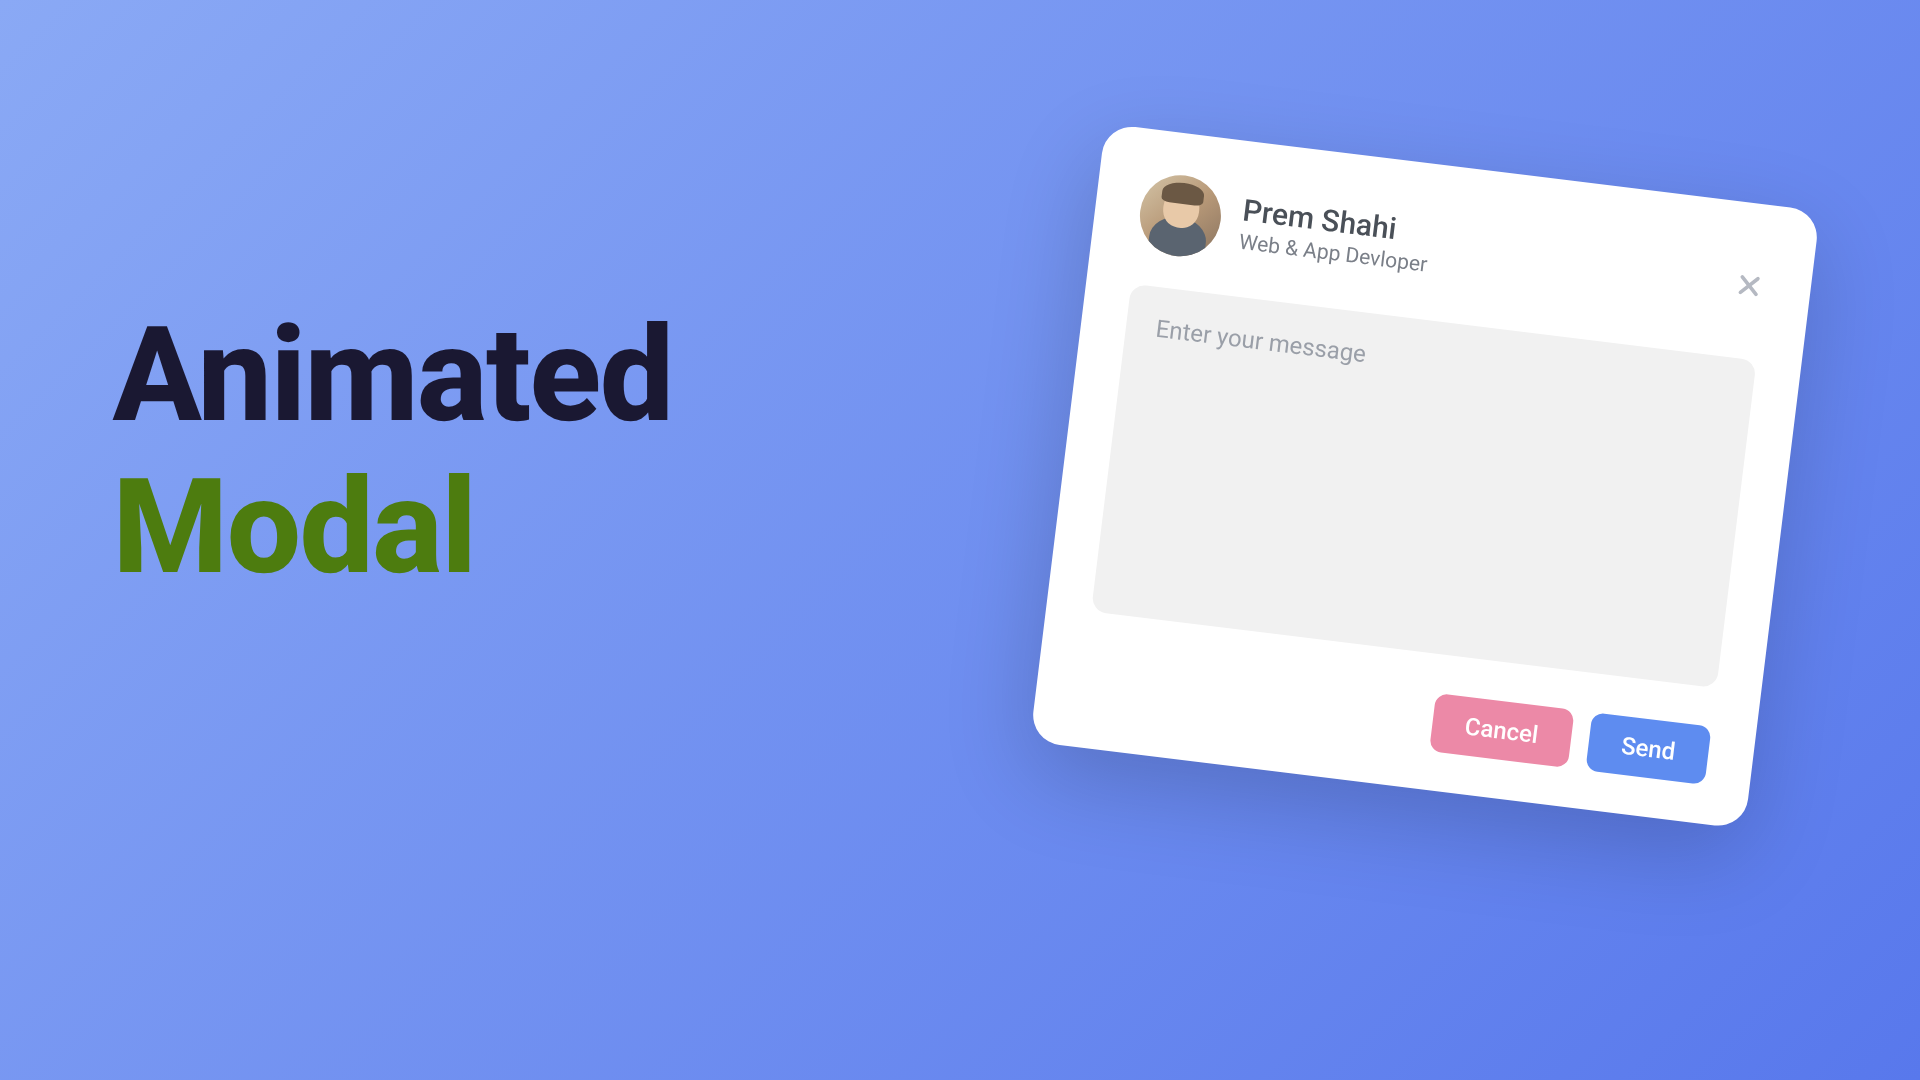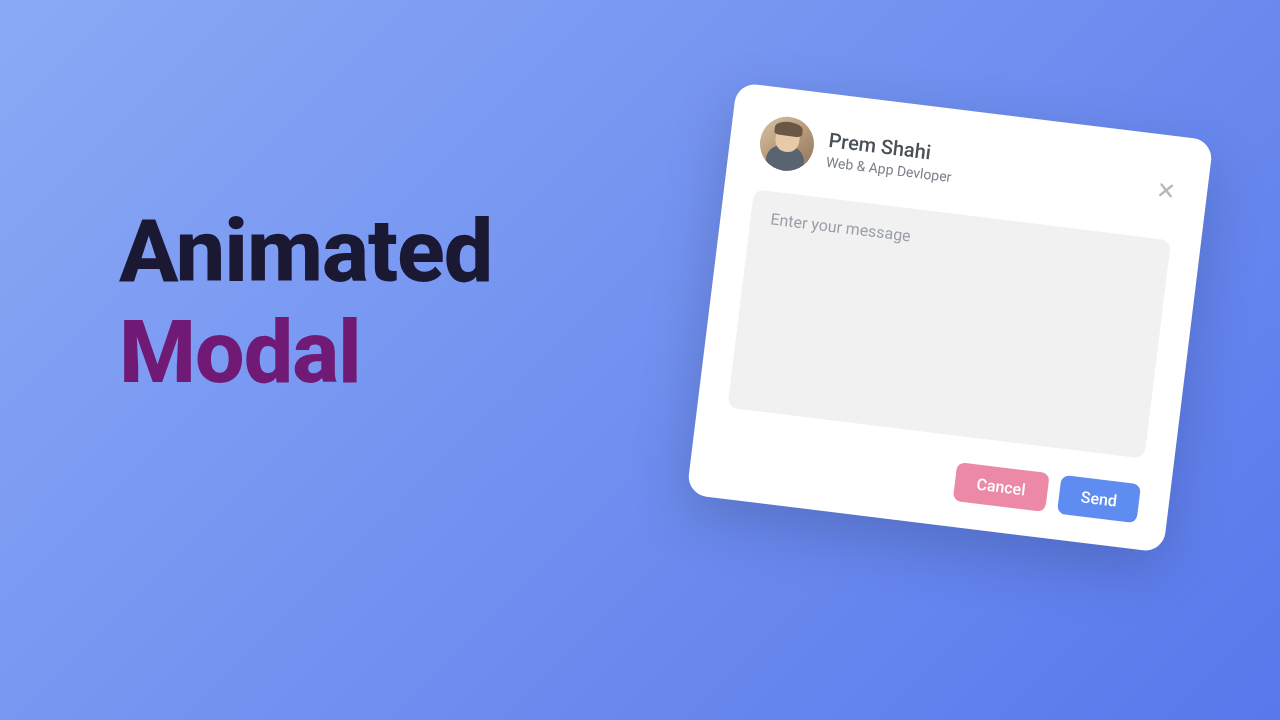--- a/index.html
+++ b/index.html
@@ -12,33 +12,32 @@
       width: 1280px;
       height: 720px;
       background: linear-gradient(135deg, #8aa9f5 0%, #5878ec 100%);
       position: relative;
       overflow: hidden;
     }
     .headline {
       position: absolute;
       left: 75px;
       top: 200px;
-      margin-left: 44px;
     }
     .headline-line {
       font-size: 88px;
       font-weight: 800;
       line-height: 1.15;
       letter-spacing: -1px;
     }
     .dark-text {
       color: #1a1832;
     }
     .white-text {
-      color: #701a75;
+      color: #4d7c0f;
     }
     .modal-wrap {
       position: absolute;
       left: 710px;
       top: 110px;
       transform: rotate(7deg);
       width: 480px;
     }
     .modal {
       background: #ffffff;

